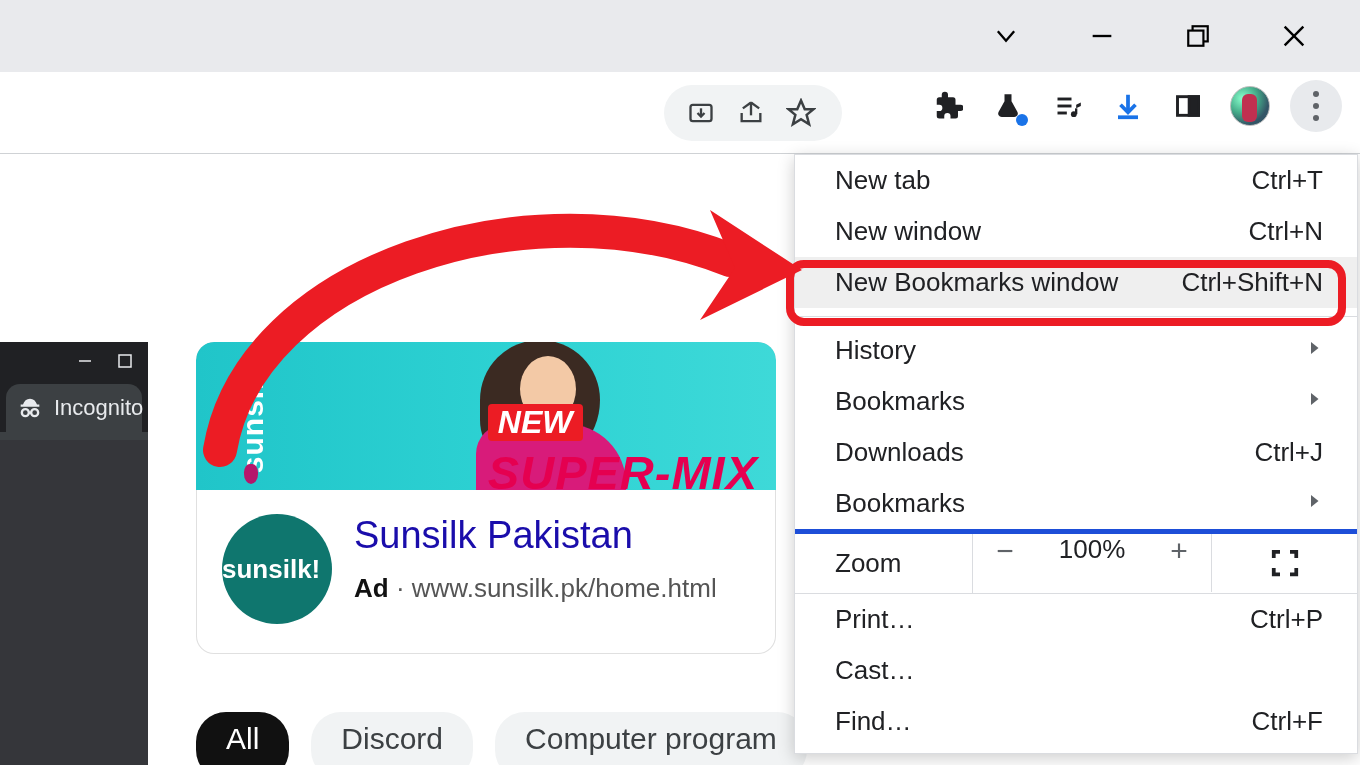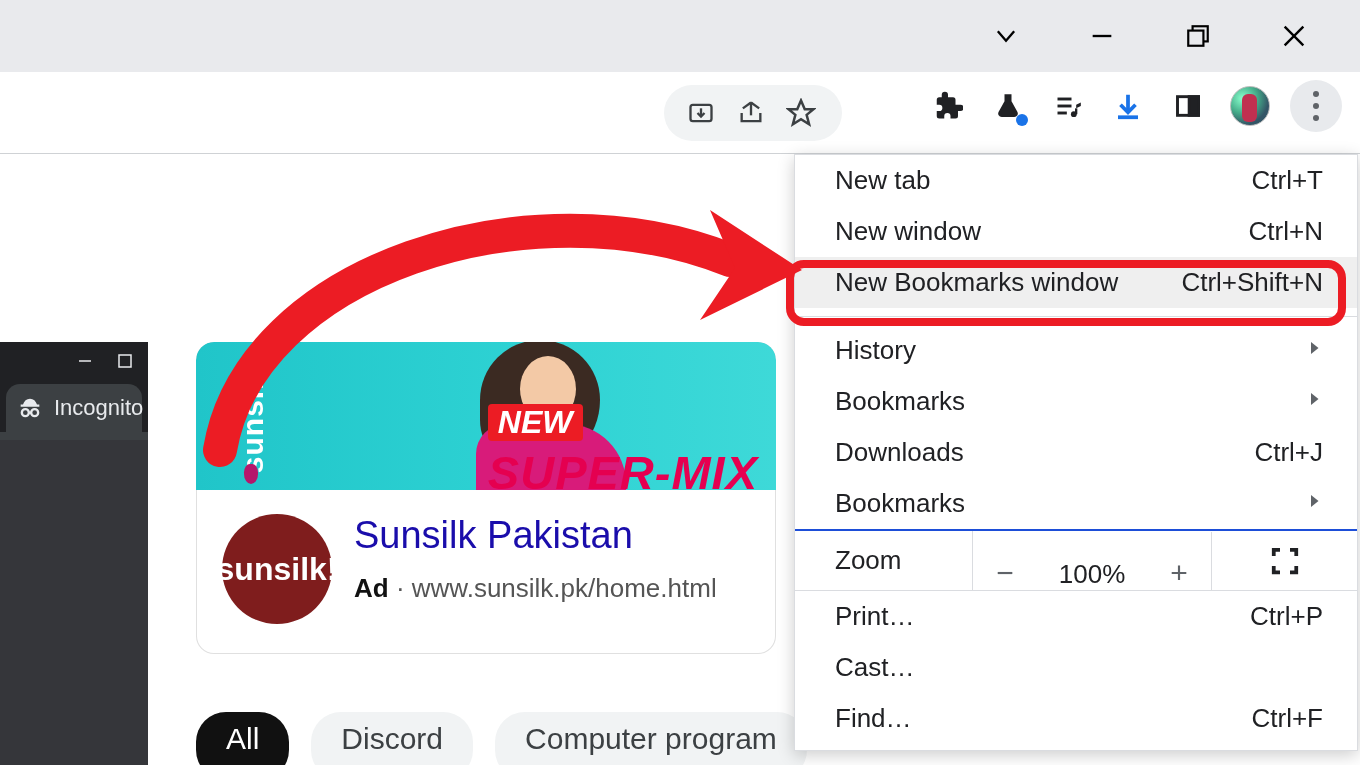--- a/index.html
+++ b/index.html
@@ -81,22 +81,22 @@
   .menu-item {
     display:flex; align-items:center; justify-content:space-between;
     padding: 10px 34px 10px 40px;
     font-size: 26px;
     color:#202124;
   }
   .menu-item .chev { color:#5f6368; }
   .menu-item.hov { background:#efefef; }
   .menu-sep { height:1px; background:#dadce0; margin: 8px 0; }
   .zoom-row {
-    display:flex; align-items:flex-end; font-size:26px; color:#202124;
-    border-top:2px solid #1d4ed8; border-bottom:1px solid #dadce0;
+    display:flex; align-items:flex-start; font-size:26px; color:#202124;
+    border-top:5px solid #1d4ed8; border-bottom:1px solid #dadce0;
   }
   .zoom-row .lbl{flex:0 0 178px;padding:14px 0 14px 40px;border-right:1px solid #dadce0;}
   .zoom-row .minus,.zoom-row .plus{width:64px;text-align:center;color:#5f6368;font-size:30px;}
   .zoom-row .pct{width:110px;text-align:center;}
   .zoom-row .fs{flex:1;display:flex;justify-content:center;border-left:1px solid #dadce0;padding:14px 0;}
   .highlight-box {
     position:absolute;
     border: 8px solid #ec1c24;
     border-radius: 18px;
     pointer-events:none;
@@ -142,21 +142,21 @@
   .person{
     position:absolute; left:250px; bottom:-12px; width:170px; height:170px;
   }
   .person .hair{position:absolute;left:34px;top:8px;width:120px;height:130px;background:#3b2a22;border-radius:60px 60px 70px 50px;}
   .person .face{position:absolute;left:74px;top:24px;width:56px;height:66px;background:#f3c9a6;border-radius:50%;}
   .person .shirt{position:absolute;left:30px;top:92px;width:150px;height:90px;background:#d81b7a;border-radius:30px 60px 10px 10px;}
   .banner-text{position:absolute;right:18px;top:26px;text-align:left;}
   .banner-text .l1{font-weight:900;font-size:32px;color:#fff;background:#ec1c24;display:inline-block;padding:0 10px;border-radius:4px;font-style:italic;margin-top:36px;}
   .banner-text .l2{font-weight:900;font-size:47px;color:#e50050;font-style:italic;letter-spacing:1px;margin-top:4px;}
   .adbody{display:flex;gap:22px;padding:24px 26px 30px;align-items:flex-start;}
-  .brand-circle{width:110px;height:110px;border-radius:50%;background:#7f1d1d;display:flex;align-items:center;justify-content:center;color:#fff;font-size:32px;font-weight:600;}
+  .brand-circle{width:110px;height:110px;border-radius:50%;background:#0f766e;display:flex;align-items:center;color:#fff;font-size:26px;font-weight:600;}
   .adtitle{font-size:38px;color:#1a0dab;}
   .adsub{font-size:26px;color:#555;margin-top:16px;}
   .adsub b{font-weight:700;color:#111;}
 
   
   .chips{position:absolute;left:196px;top:712px;display:flex;gap:22px;z-index:4;}
   .chip{padding:10px 30px 24px;border-radius:30px;font-size:30px;background:#f1f3f4;color:#3c4043;}
   .chip.active{background:#111;color:#fff;}
 
   

